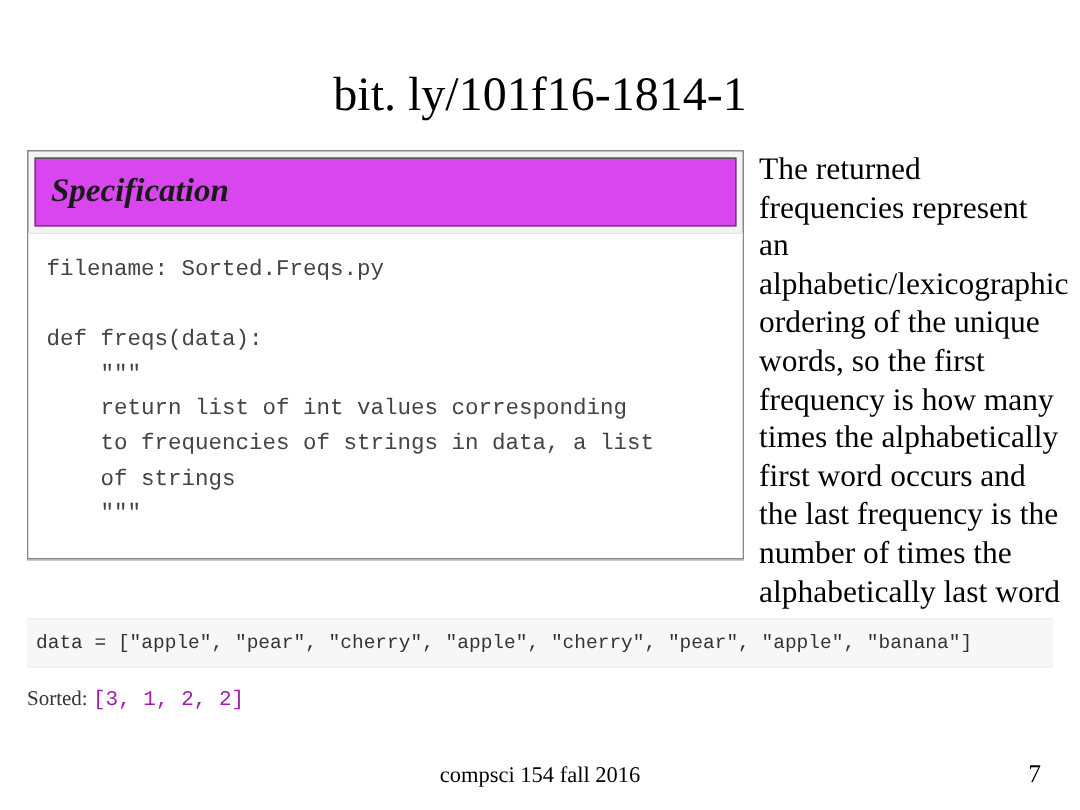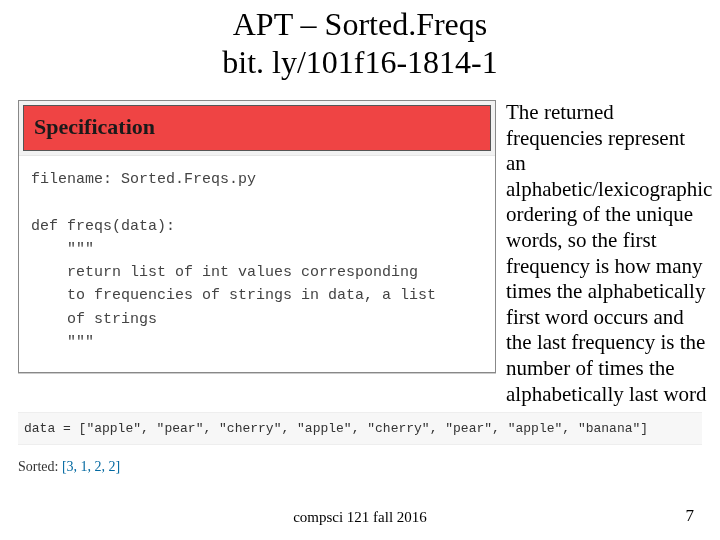--- a/index.html
+++ b/index.html
@@ -27,21 +27,22 @@
     left:0; top:0;
     width:476px;
     border:1px solid #888;
     background:#f2f2f2;
     box-shadow:0 1px 0 #ccc;
   }
   .spec-head{
     border:1px solid #555;
     margin:4px;
     padding:8px 10px 10px 10px;
-    background:#ef4444;
+    background:#d946ef;
+    font-style:italic;
   }
   .spec-head h2{
     margin:0;
     font-family:Georgia,"Times New Roman",serif;
     font-weight:bold;
     font-size:22px;
     color:#1a1a1a;
   }
   .code-area{
     background:#fff;
@@ -75,42 +76,42 @@
     padding:8px 6px;
     white-space:pre;
   }
   .returns-line{
     margin-top:14px;
     font-family:Georgia,"Times New Roman",serif;
     font-size:14px;
     color:#333;
   }
   .returns-line .val{
-    font-family:Liberation Serif, serif;
-    color:#0369a1;
+    font-family:Liberation Mono, monospace;
+    color:#a21caf;
   }
   .footer-left{
     position:absolute;
     left:0;right:0;
     bottom:14px;
     text-align:center;
     font-size:15px;
   }
   .footer-right{
     position:absolute;
     right:26px;
     bottom:14px;
     font-size:17px;
   }
 </style>
 </head>
 <body>
 
 <div class="title">
-  <span>APT – Sorted.Freqs</span><br>
+  <br>
   <span>bit. ly/101f16-1814-1</span>
 </div>
 
 <div class="content">
 
   <div class="spec-box">
     <div class="spec-head">
       <h2>Specification</h2>
     </div>
     <div class="code-area">filename: Sorted.Freqs.py
@@ -128,14 +129,14 @@
 </div>
 
 <div class="bottom-block">
   <div class="data-line">data = ["apple", "pear", "cherry", "apple", "cherry", "pear", "apple", "banana"]</div>
   <div class="returns-line">
     <span>Sorted:</span>
     <span class="val">[3, 1, 2, 2]</span>
   </div>
 </div>
 
-<div class="footer-left">compsci 121 fall 2016</div>
+<div class="footer-left">compsci 154 fall 2016</div>
 <div class="footer-right">7</div>
 
 </body></html>

